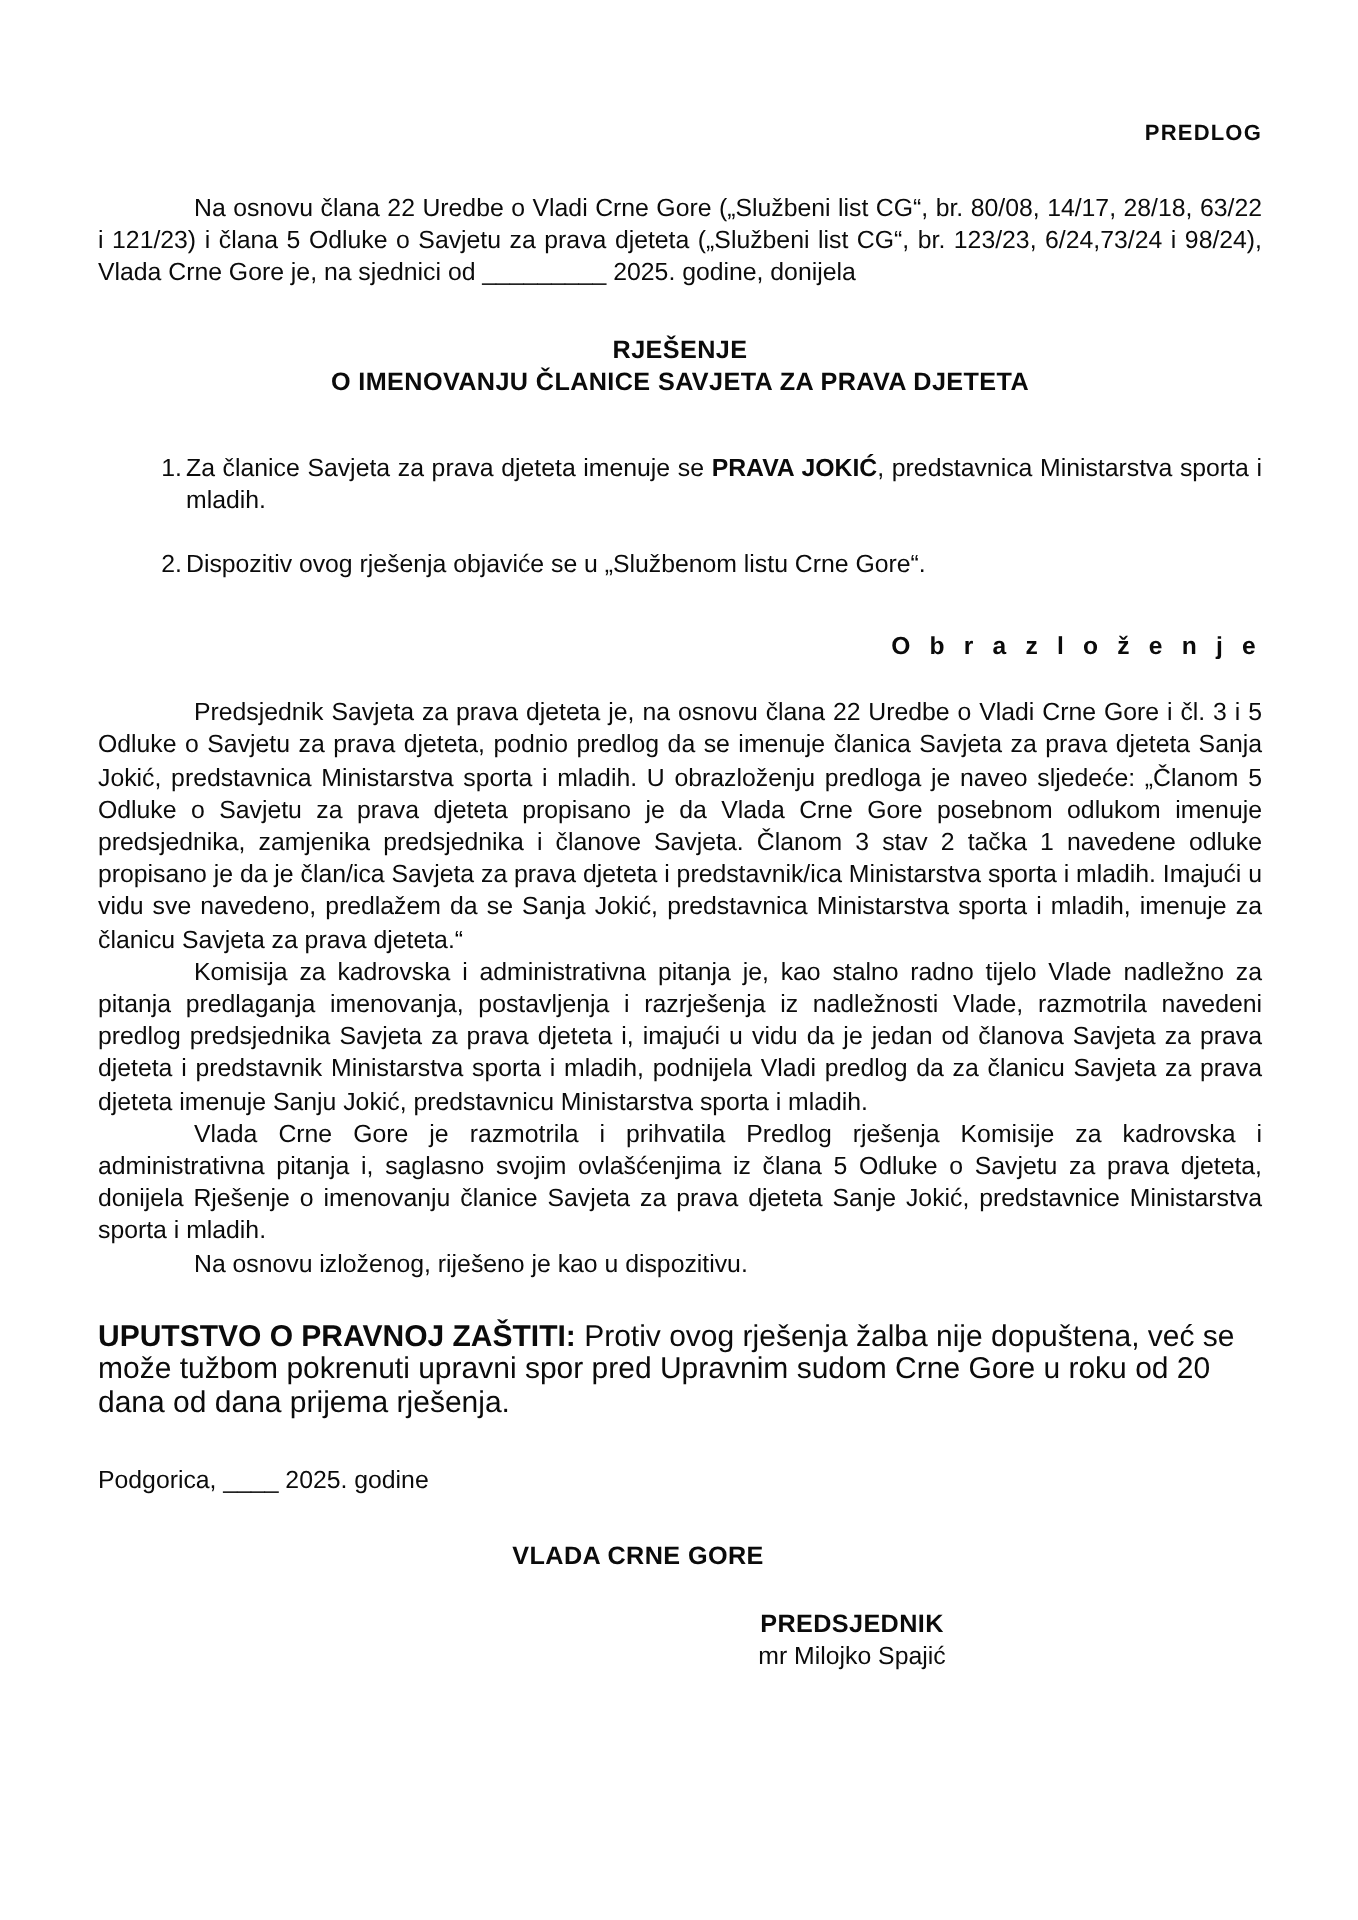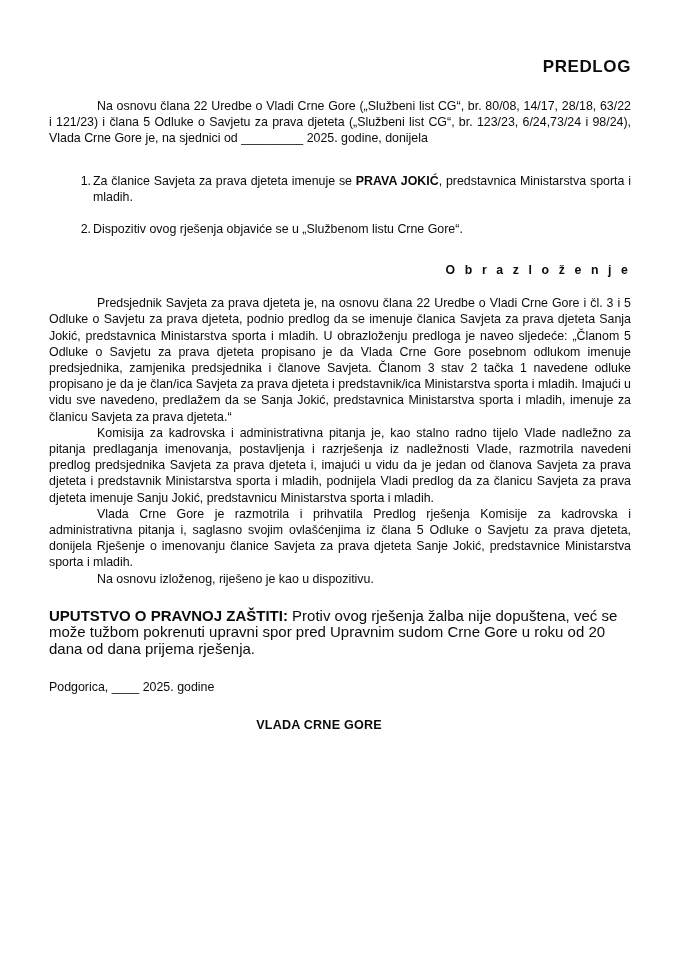--- a/index.html
+++ b/index.html
@@ -28,21 +28,21 @@
     top: 0;
     width: 582px;
   }
 
   
   .header-row {
     margin-top: 57px;
     text-align: right;
   }
   .predlog {
-    font-size: 17px;
+    font-size: 11px;
     font-weight: bold;
     letter-spacing: 0.6px;
   }
 
   
   .intro {
     margin-top: 21px;
     font-size: 12.4px;
     line-height: 16.2px;
     text-align: justify;
@@ -152,20 +152,24 @@
 
 <div class="page">
   <div class="doc-body">
 
     <div class="header-row">
       <span class="predlog">PREDLOG</span>
     </div>
 
     <p class="intro">Na osnovu člana 22 Uredbe o Vladi Crne Gore („Službeni list CG“, br. 80/08, 14/17, 28/18, 63/22 i 121/23) i člana 5 Odluke o Savjetu za prava djeteta („Službeni list CG“, br. 123/23, 6/24,73/24 i 98/24), Vlada Crne Gore je, na sjednici od _________ 2025. godine, donijela</p>
 
+    <div class="act-title">
+      <span>RJEŠENJE</span>
+      <span class="line2">O IMENOVANJU ČLANICE SAVJETA ZA PRAVA DJETETA</span>
+    </div>
 
     <ol class="disp-list">
       <li class="disp-item disp-item-1">
         <span class="num">1.</span>
         <span>Za članice Savjeta za prava djeteta imenuje se </span><b>PRAVA JOKIĆ</b><span>, predstavnica Ministarstva sporta i mladih.</span>
       </li>
       <li class="disp-item disp-item-2">
         <span class="num">2.</span>
         <span>Dispozitiv ovog rješenja objaviće se u „Službenom listu Crne Gore“.</span>
       </li>
@@ -181,15 +185,19 @@
     <div class="legal-notice">
       <span class="lbl">UPUTSTVO O PRAVNOJ ZAŠTITI:</span><span> Protiv ovog rješenja žalba nije dopuštena, već se može tužbom pokrenuti upravni spor pred Upravnim sudom Crne Gore u roku od 20 dana od dana prijema rješenja.</span>
     </div>
 
     <div class="meta-block">
       <div>Podgorica, ____ 2025. godine</div>
     </div>
 
     <div class="gov-line">VLADA CRNE GORE</div>
 
+    <div class="sign-block">
+      <div class="sign-title">PREDSJEDNIK</div>
+      <div class="sign-name">mr Milojko Spajić</div>
+    </div>
 
   </div>
 </div>
 
 </body></html>

